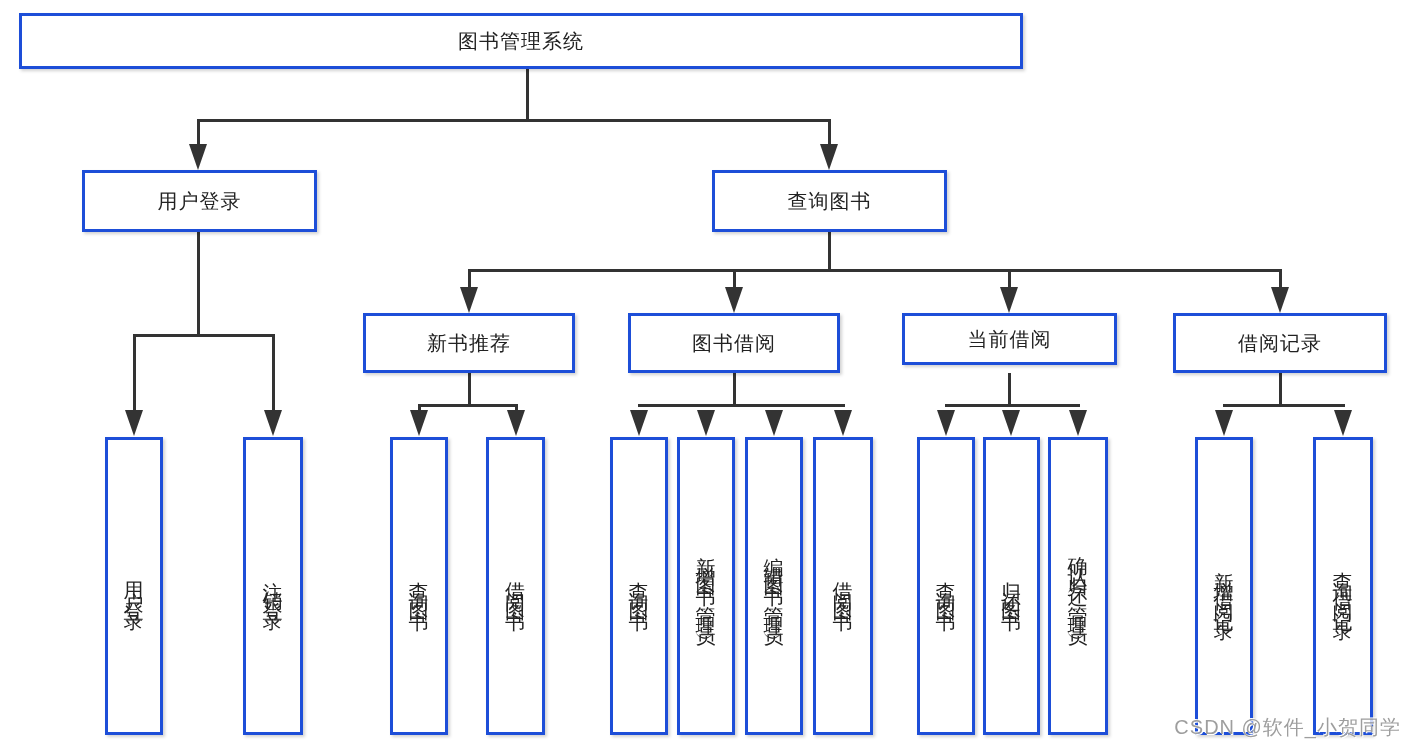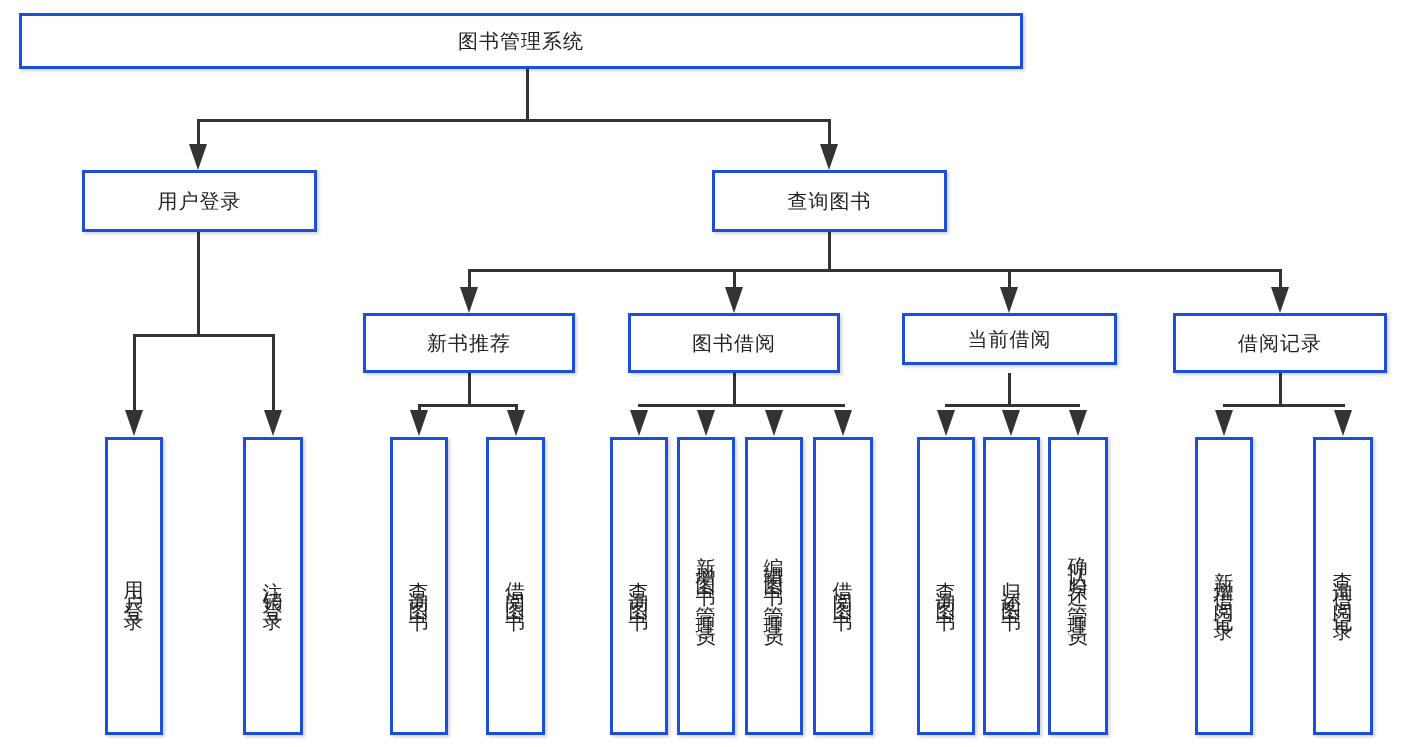--- a/index.html
+++ b/index.html
@@ -175,14 +175,15 @@
     <span class="vtext">确认归还（管理员）</span>
   </div>
 
   <div class="box" style="left:1195px; top:437px; width:58px; height:298px;">
     <span class="vtext">新增借阅记录</span>
   </div>
   <div class="box" style="left:1313px; top:437px; width:60px; height:298px;">
     <span class="vtext">查询借阅记录</span>
   </div>
 
+  <div class="watermark">CSDN @软件_小贺同学</div>
 
 </div>
 
 </body></html>

